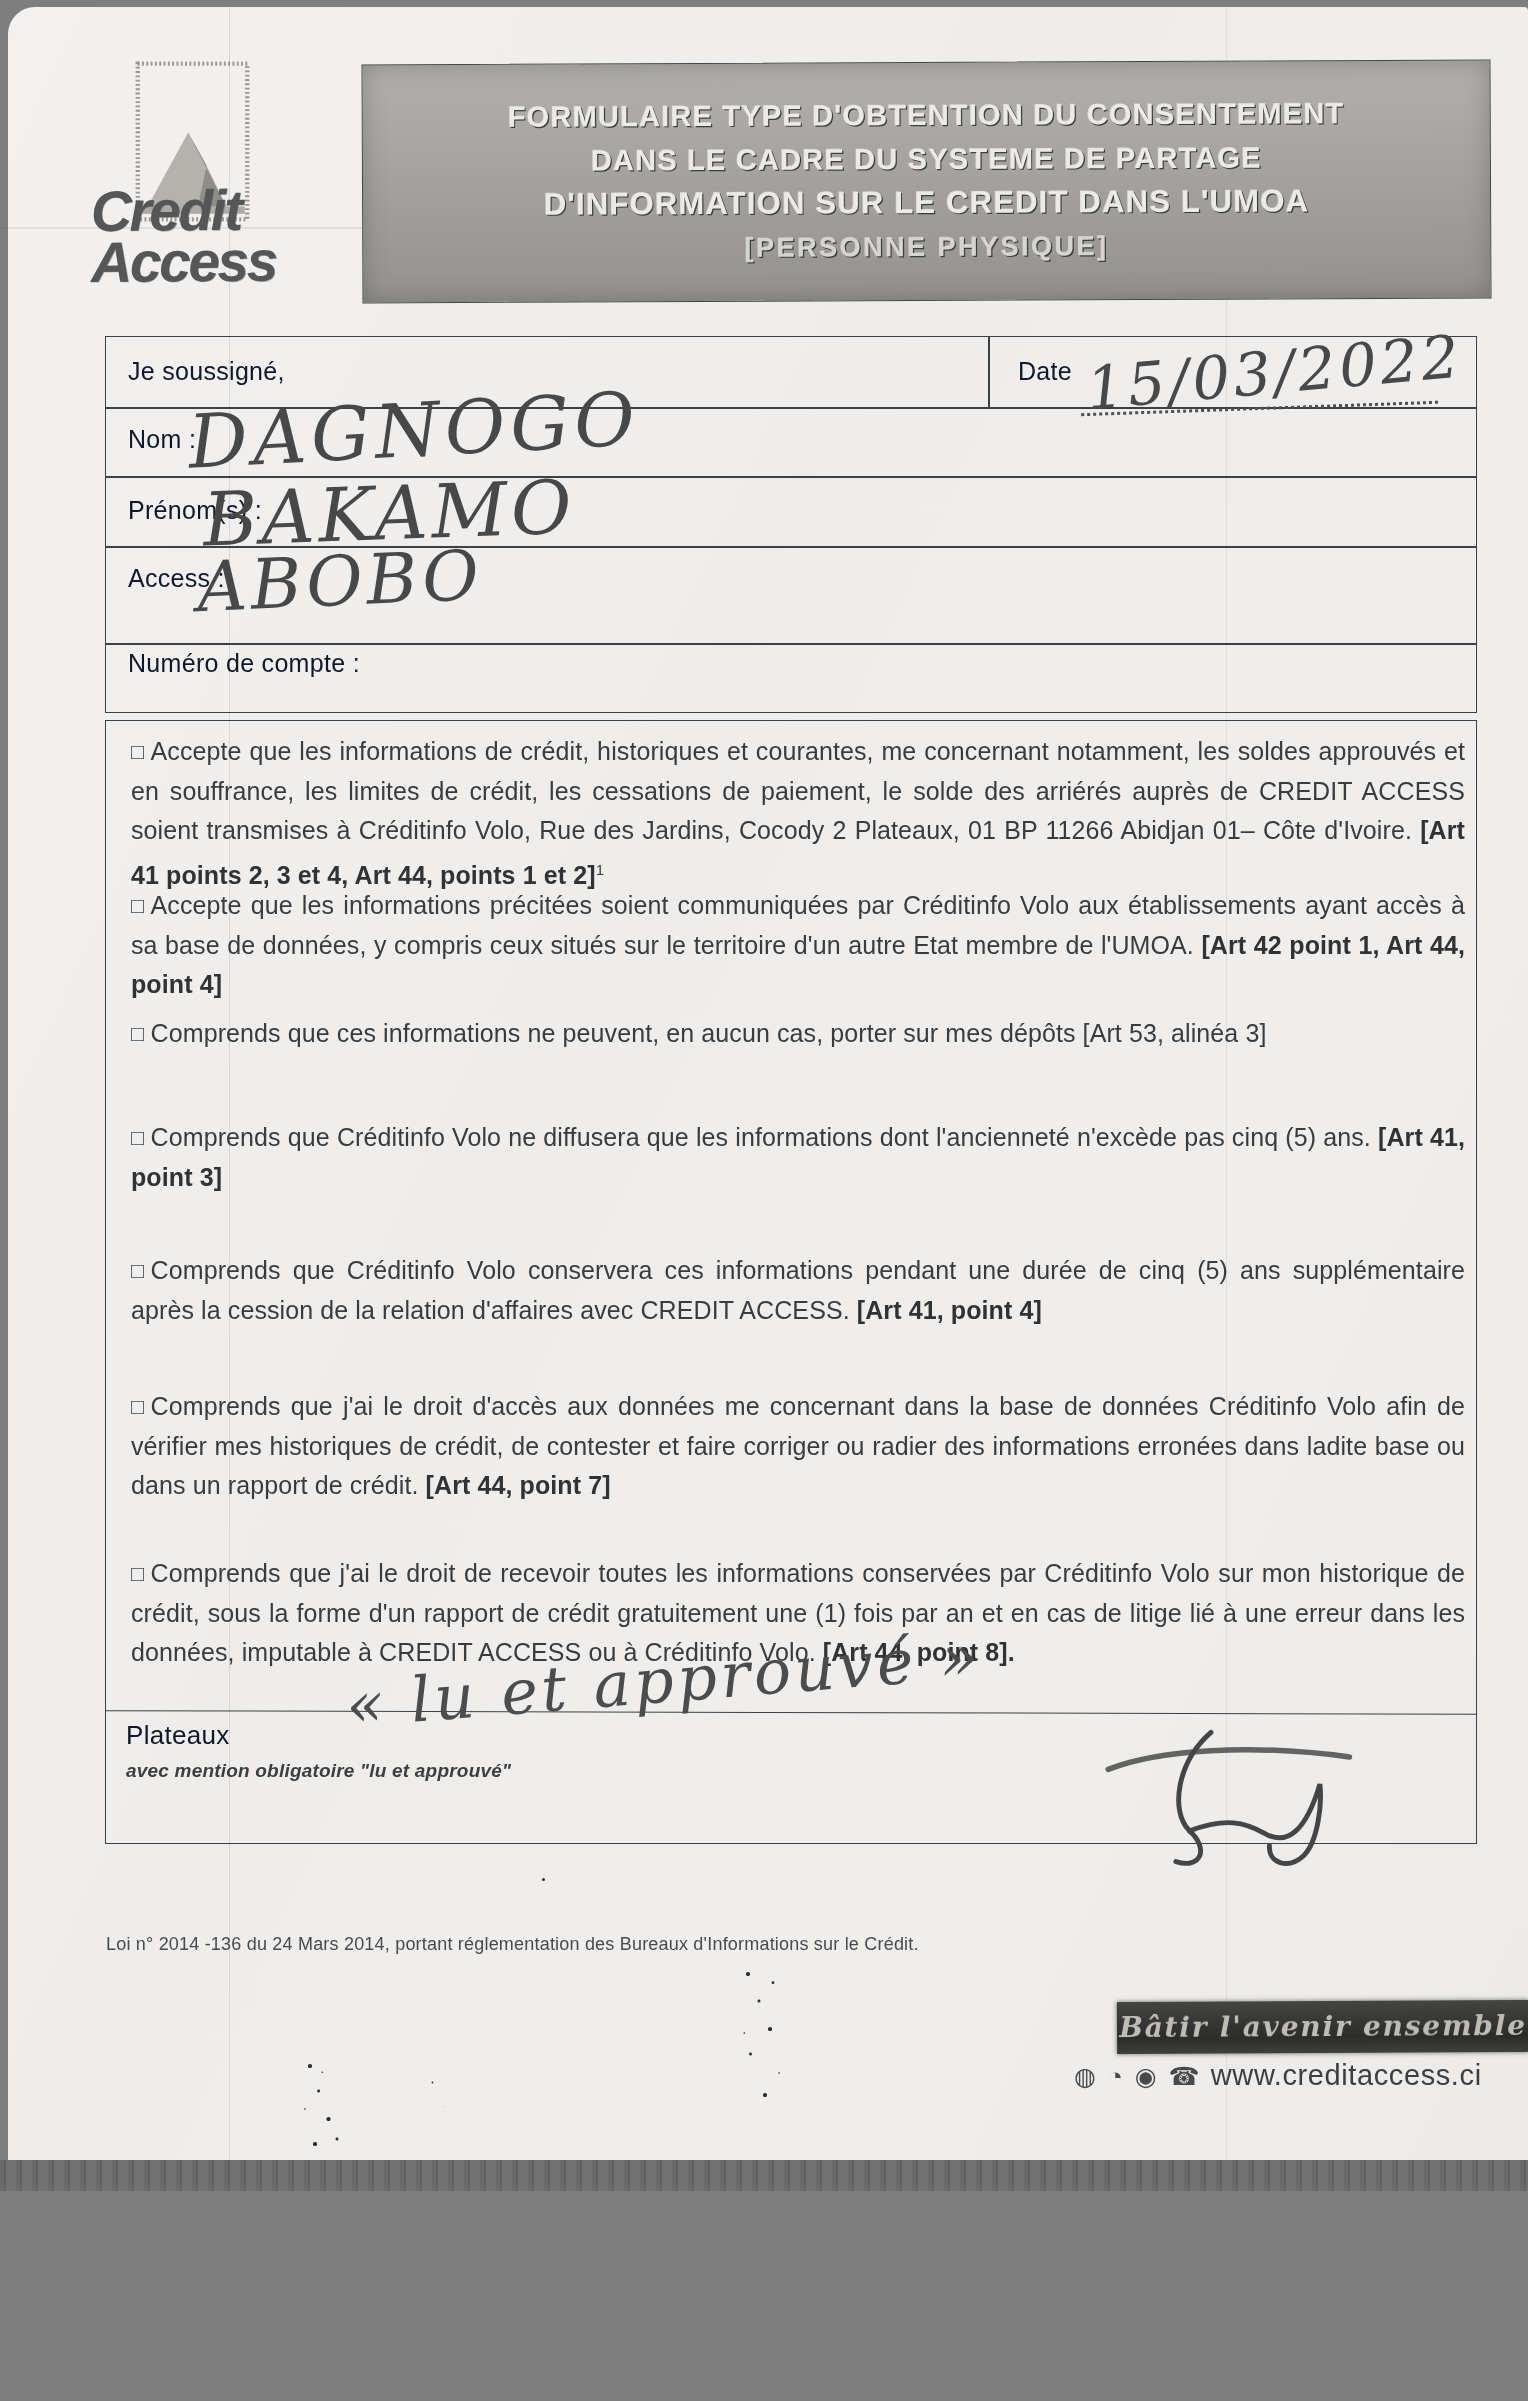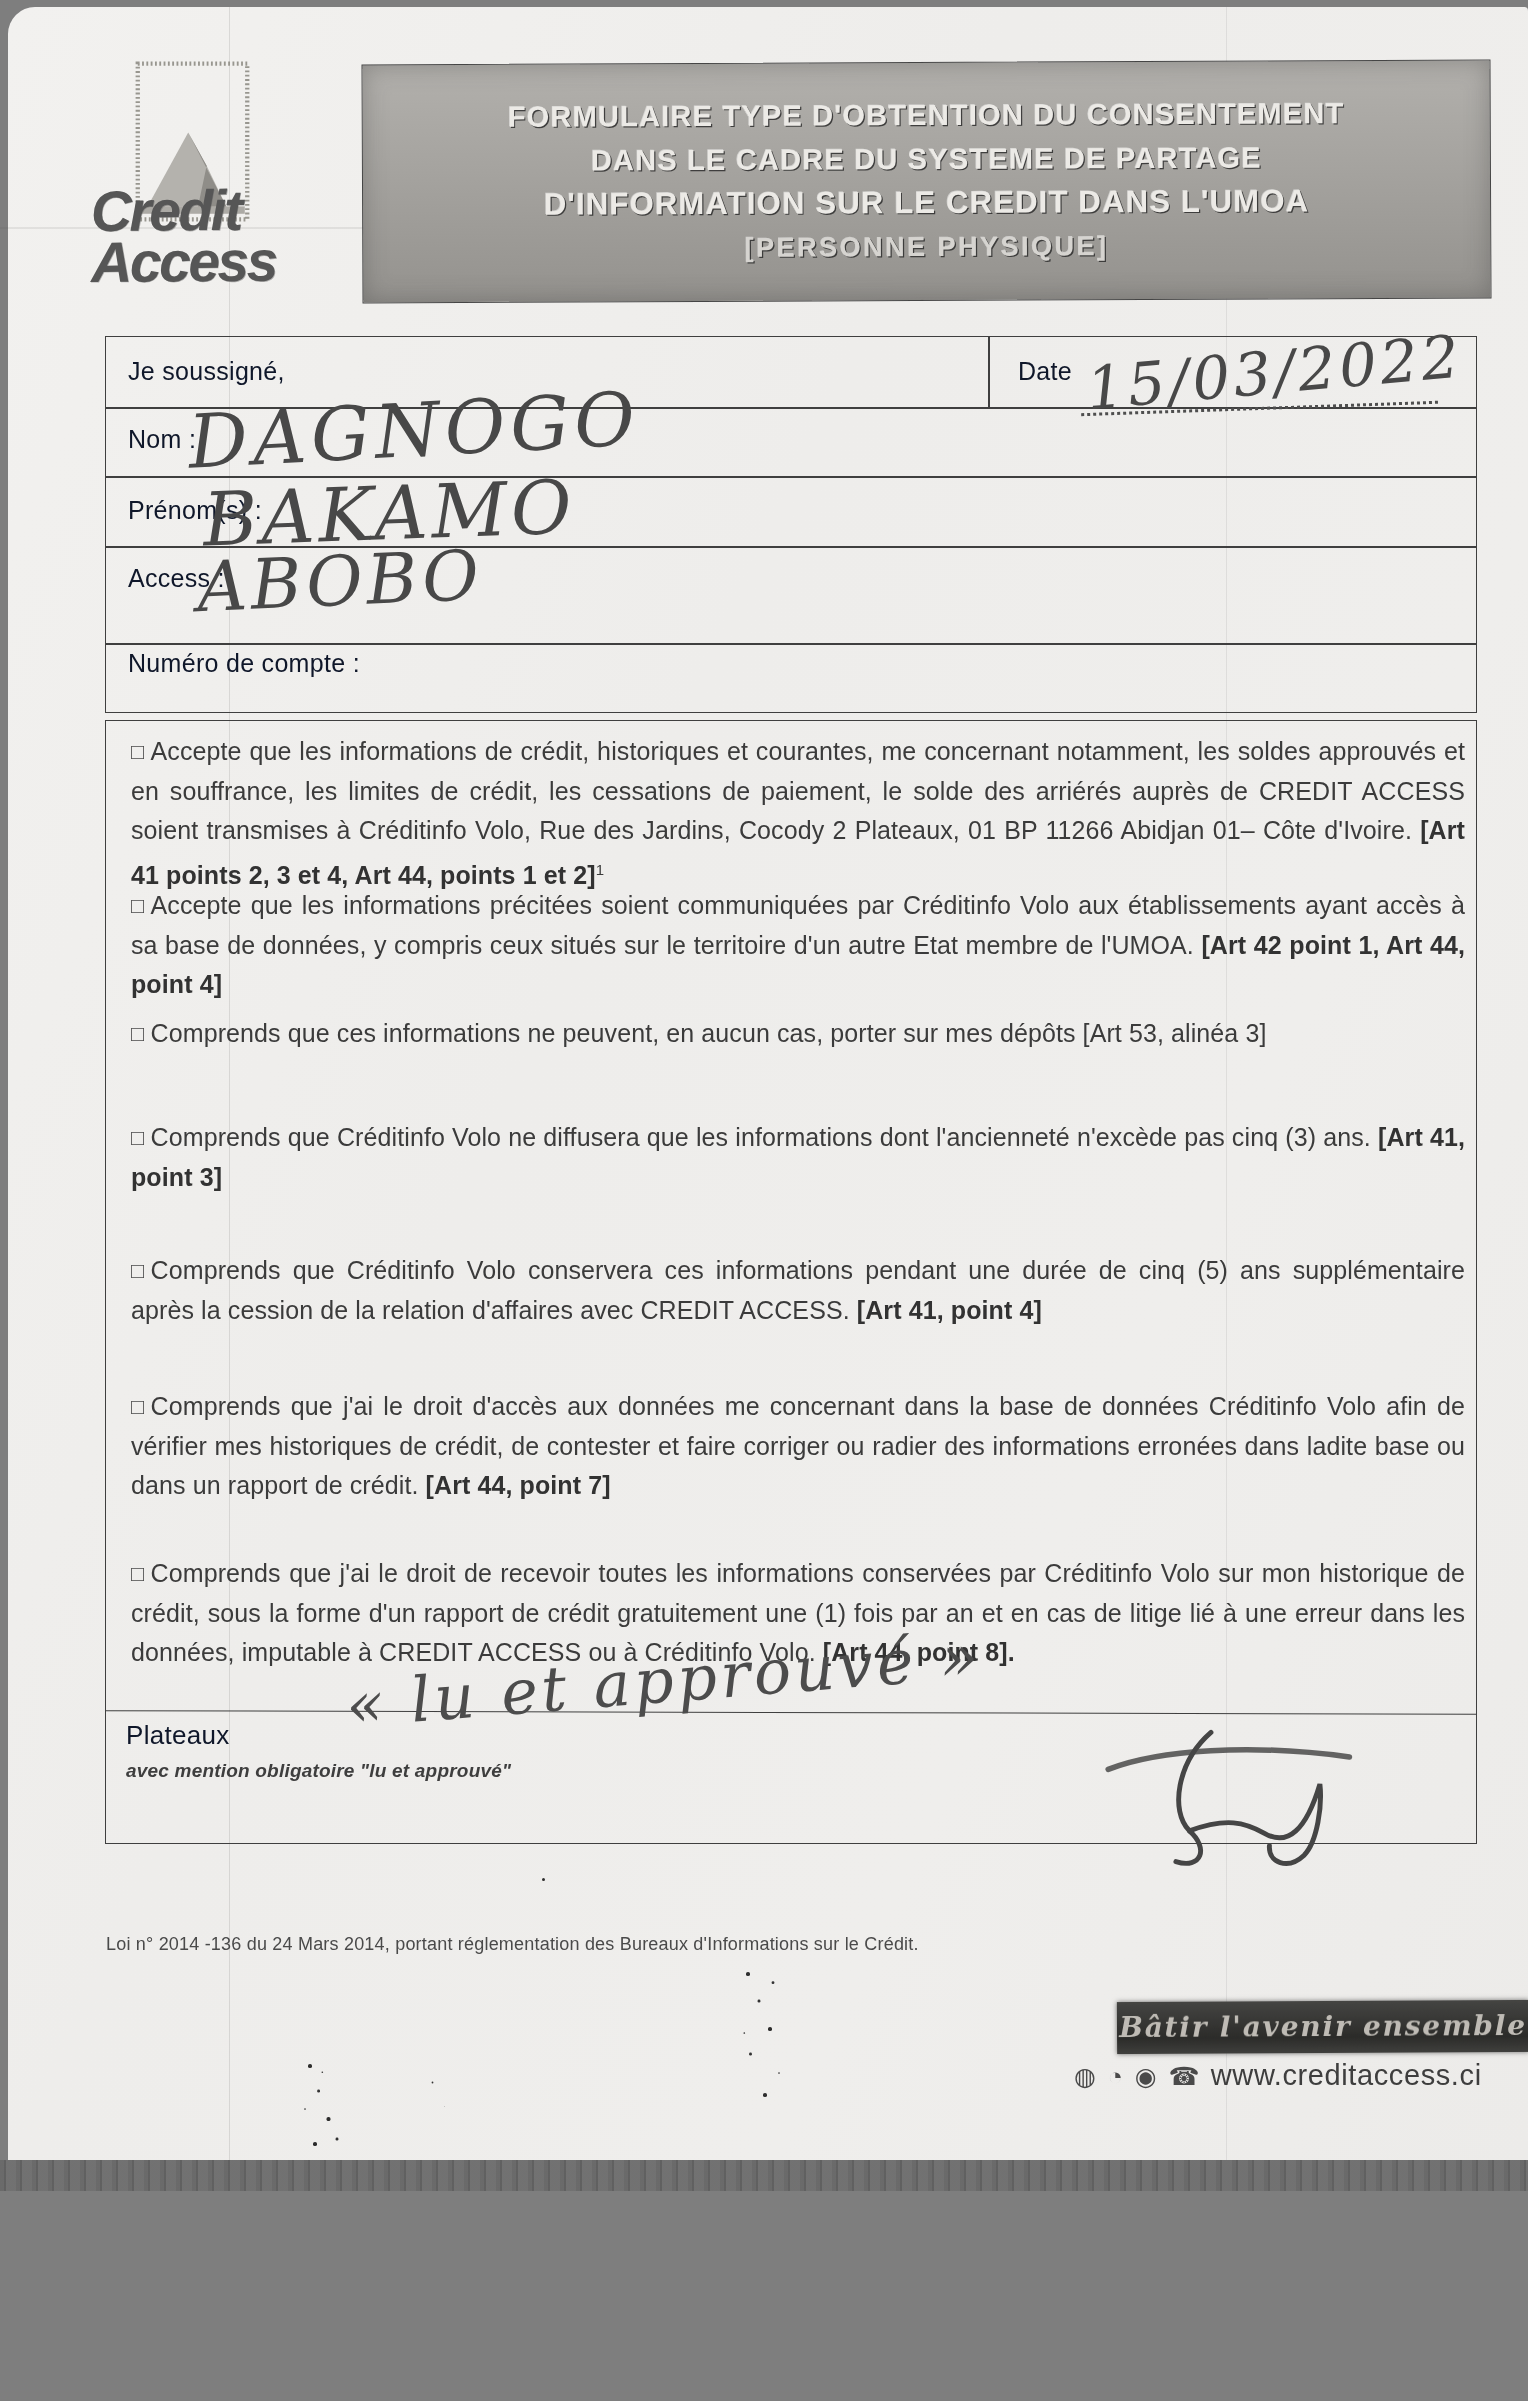--- a/index.html
+++ b/index.html
@@ -169,21 +169,21 @@
 
 <div class="cpar" style="top:886px;">
   <span class="chk">□</span><span>Accepte que les informations précitées soient communiquées par Créditinfo Volo aux établissements ayant accès à sa base de données, y compris ceux situés sur le territoire d'un autre Etat membre de l'UMOA. </span><span class="ref">[Art 42 point 1, Art 44, point 4]</span>
 </div>
 
 <div class="cpar" style="top:1014px;">
   <span class="chk">□</span><span>Comprends que ces informations ne peuvent, en aucun cas, porter sur mes dépôts </span><span class="ref regular">[Art 53, alinéa 3]</span>
 </div>
 
 <div class="cpar" style="top:1118px;">
-  <span class="chk">□</span><span>Comprends que Créditinfo Volo ne diffusera que les informations dont l'ancienneté n'excède pas cinq (3) ans. </span><span class="ref">[Art 41, point 3]</span>
+  <span class="chk">□</span><span>Comprends que Créditinfo Volo ne diffusera que les informations dont l'ancienneté n'excède pas cinq (5) ans. </span><span class="ref">[Art 41, point 3]</span>
 </div>
 
 <div class="cpar" style="top:1251px;">
   <span class="chk">□</span><span>Comprends que Créditinfo Volo conservera ces informations pendant une durée de cinq (5) ans supplémentaire après la cession de la relation d'affaires avec CREDIT ACCESS. </span><span class="ref">[Art 41, point 4]</span>
 </div>
 
 <div class="cpar" style="top:1387px;">
   <span class="chk">□</span><span>Comprends que j'ai le droit d'accès aux données me concernant dans la base de données Créditinfo Volo afin de vérifier mes historiques de crédit, de contester et faire corriger ou radier des informations erronées dans ladite base ou dans un rapport de crédit. </span><span class="ref">[Art 44, point 7]</span>
 </div>
 

